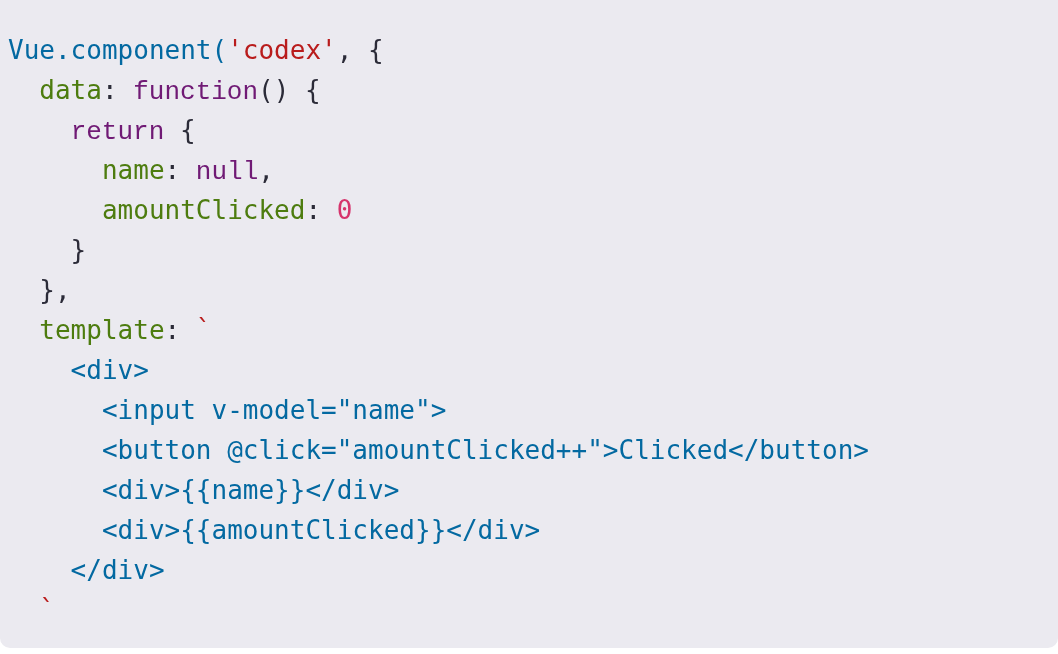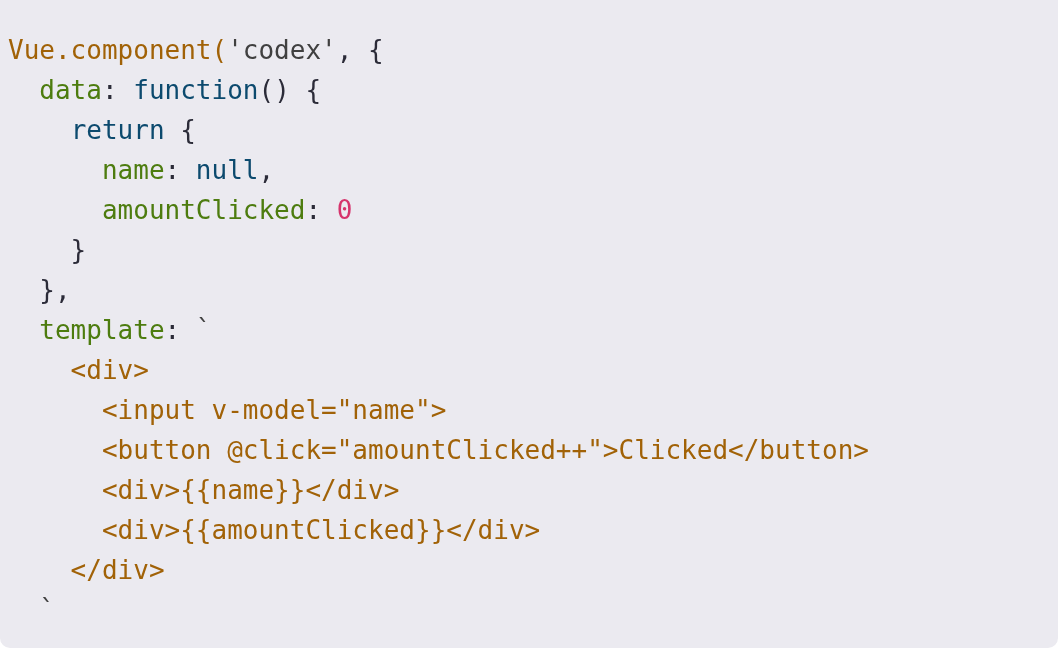--- a/index.html
+++ b/index.html
@@ -38,25 +38,25 @@
     white-space: pre;
     color: #2b2b38;
     -webkit-font-smoothing: antialiased;
   }
 
   .code-line {
     height: 40px;
     white-space: pre;
   }
 
-  .tok-plain   { color: #a16207; text-align: center; }
-  .tok-keyword { color: #0c4a6e; }
+  .tok-plain   { color: #0369a1; text-align: center; }
+  .tok-keyword { color: #701a75; font-family: Liberation Mono, monospace; }
   .tok-prop    { color: #4d7c0f; }
   .tok-number  { color: #d6336c; }
-  .tok-string  { color: #404040; }
+  .tok-string  { color: #b91c1c; }
   .tok-punct   { color: #2b2b38; }
 </style>
 </head>
 <body>
 
 <div id="code-canvas">
   <div id="code-block">
     <pre id="code-lines"><div class="code-line"><span class="tok-plain">Vue.component(</span><span class="tok-string">'codex'</span><span class="tok-punct">, {</span></div><div class="code-line"><span class="tok-plain">  </span><span class="tok-prop">data</span><span class="tok-punct">: </span><span class="tok-keyword">function</span><span class="tok-punct">() {</span></div><div class="code-line"><span class="tok-plain">    </span><span class="tok-keyword">return</span><span class="tok-punct"> {</span></div><div class="code-line"><span class="tok-plain">      </span><span class="tok-prop">name</span><span class="tok-punct">: </span><span class="tok-keyword">null</span><span class="tok-punct">,</span></div><div class="code-line"><span class="tok-plain">      </span><span class="tok-prop">amountClicked</span><span class="tok-punct">: </span><span class="tok-number">0</span></div><div class="code-line"><span class="tok-punct">    }</span></div><div class="code-line"><span class="tok-punct">  },</span></div><div class="code-line"><span class="tok-plain">  </span><span class="tok-prop">template</span><span class="tok-punct">: </span><span class="tok-string">`</span></div><div class="code-line"><span class="tok-plain">    &lt;div&gt;</span></div><div class="code-line"><span class="tok-plain">      &lt;input v-model="name"&gt;</span></div><div class="code-line"><span class="tok-plain">      &lt;button @click="amountClicked++"&gt;Clicked&lt;/button&gt;</span></div><div class="code-line"><span class="tok-plain">      &lt;div&gt;{{name}}&lt;/div&gt;</span></div><div class="code-line"><span class="tok-plain">      &lt;div&gt;{{amountClicked}}&lt;/div&gt;</span></div><div class="code-line"><span class="tok-plain">    &lt;/div&gt;</span></div><div class="code-line"><span class="tok-plain">  </span><span class="tok-string">`</span></div><div class="code-line">&nbsp;</div></pre>
   </div>
 </div>

